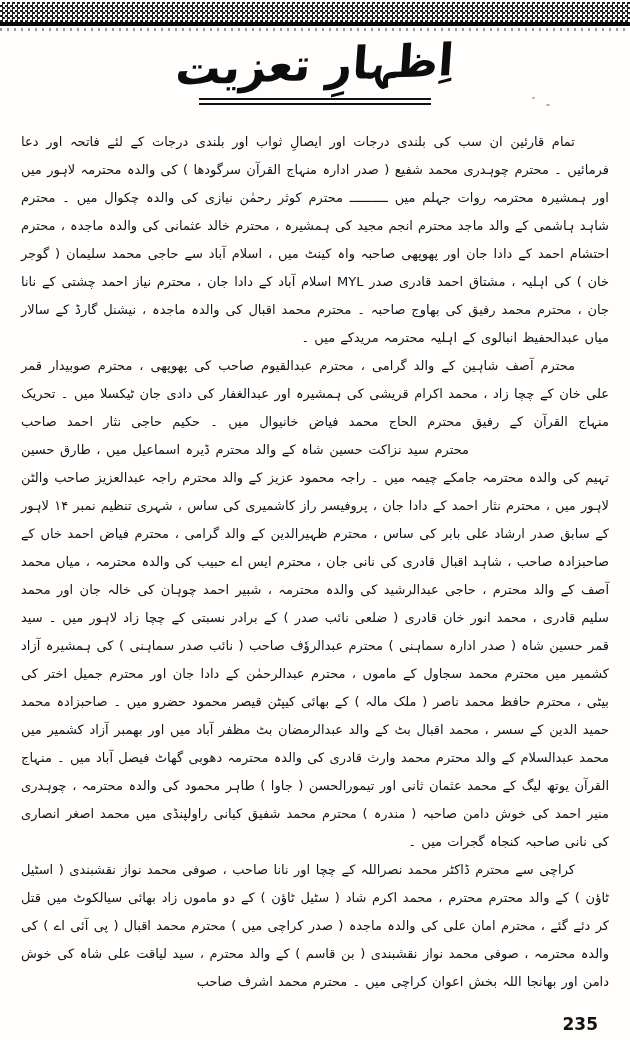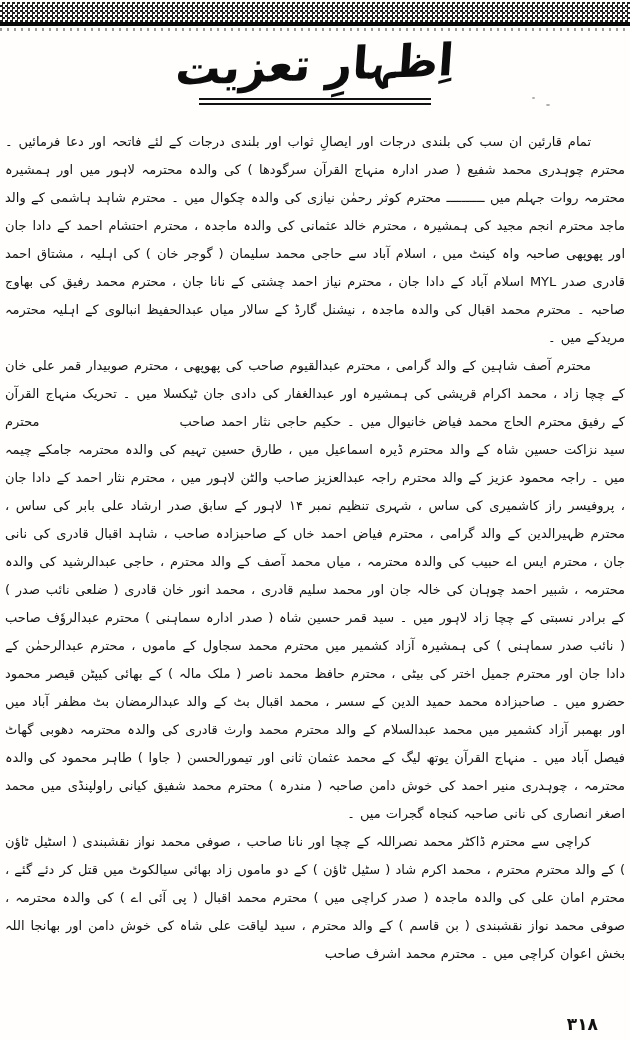--- a/index.html
+++ b/index.html
@@ -49,21 +49,21 @@
   .title-underline {
     width:232px;
     height:3px;
     margin:8px auto 0 auto;
     border-top:2px solid #111;
     border-bottom:2px solid #111;
   }
   .body-text {
     position:absolute;
     top:128px; left:0; right:0; bottom:34px;
-    padding:0 5px;
+    padding:0 21px;
     overflow:hidden;
     direction:rtl;
     text-align:justify;
     font-size:13px;
     line-height:28px;
     color:#141414;
     word-spacing:1px;
   }
   .para { margin:0; text-indent:34px; }
   .gap { display:inline-block; width:140px; }
@@ -101,15 +101,15 @@
       <span>تمام قارئین ان سب کی بلندی درجات اور ایصالِ ثواب اور بلندی درجات کے لئے فاتحہ اور دعا فرمائیں ۔ محترم چوہدری محمد شفیع ( صدر ادارہ منہاج القرآن سرگودھا ) کی والدہ محترمہ لاہور میں اور ہمشیرہ محترمہ روات جہلم میں ــــــــــ محترم کوثر رحمٰن نیازی کی والدہ چکوال میں ۔ محترم شاہد ہاشمی کے والد ماجد محترم انجم مجید کی ہمشیرہ ، محترم خالد عثمانی کی والدہ ماجدہ ، محترم احتشام احمد کے دادا جان اور پھوپھی صاحبہ واہ کینٹ میں ، اسلام آباد سے حاجی محمد سلیمان ( گوجر خان ) کی اہلیہ ، مشتاق احمد قادری صدر MYL اسلام آباد کے دادا جان ، محترم نیاز احمد چشتی کے نانا جان ، محترم محمد رفیق کی بھاوج صاحبہ ۔ محترم محمد اقبال کی والدہ ماجدہ ، نیشنل گارڈ کے سالار میاں عبدالحفیظ انبالوی کے اہلیہ محترمہ مریدکے میں ۔</span>
     </p>
     <p class="para">
       <span>محترم آصف شاہین کے والد گرامی ، محترم عبدالقیوم صاحب کی پھوپھی ، محترم صوبیدار قمر علی خان کے چچا زاد ، محمد اکرام قریشی کی ہمشیرہ اور عبدالغفار کی دادی جان ٹیکسلا میں ۔ تحریک منہاج القرآن کے رفیق محترم الحاج محمد فیاض خانیوال میں ۔ حکیم حاجی نثار احمد صاحب</span><span class="gap"></span><span>محترم سید نزاکت حسین شاہ کے والد محترم ڈیرہ اسماعیل میں ، طارق حسین تہیم کی والدہ محترمہ جامکے چیمہ میں ۔ راجہ محمود عزیز کے والد محترم راجہ عبدالعزیز صاحب والٹن لاہور میں ، محترم نثار احمد کے دادا جان ، پروفیسر راز کاشمیری کی ساس ، شہری تنظیم نمبر ۱۴ لاہور کے سابق صدر ارشاد علی بابر کی ساس ، محترم ظہیرالدین کے والد گرامی ، محترم فیاض احمد خاں کے صاحبزادہ صاحب ، شاہد اقبال قادری کی نانی جان ، محترم ایس اے حبیب کی والدہ محترمہ ، میاں محمد آصف کے والد محترم ، حاجی عبدالرشید کی والدہ محترمہ ، شبیر احمد چوہان کی خالہ جان اور محمد سلیم قادری ، محمد انور خان قادری ( ضلعی نائب صدر ) کے برادر نسبتی کے چچا زاد لاہور میں ۔ سید قمر حسین شاہ ( صدر ادارہ سماہنی ) محترم عبدالروٗف صاحب ( نائب صدر سماہنی ) کی ہمشیرہ آزاد کشمیر میں محترم محمد سجاول کے ماموں ، محترم عبدالرحمٰن کے دادا جان اور محترم جمیل اختر کی بیٹی ، محترم حافظ محمد ناصر ( ملک مالہ ) کے بھائی کیپٹن قیصر محمود حضرو میں ۔ صاحبزادہ محمد حمید الدین کے سسر ، محمد اقبال بٹ کے والد عبدالرمضان بٹ مظفر آباد میں اور بھمبر آزاد کشمیر میں محمد عبدالسلام کے والد محترم محمد وارث قادری کی والدہ محترمہ دھوبی گھاٹ فیصل آباد میں ۔ منہاج القرآن یوتھ لیگ کے محمد عثمان ثانی اور تیمورالحسن ( جاوا ) طاہر محمود کی والدہ محترمہ ، چوہدری منیر احمد کی خوش دامن صاحبہ ( مندرہ ) محترم محمد شفیق کیانی راولپنڈی میں محمد اصغر انصاری کی نانی صاحبہ کنجاہ گجرات میں ۔</span>
     </p>
     <p class="para">
       <span>کراچی سے محترم ڈاکٹر محمد نصراللہ کے چچا اور نانا صاحب ، صوفی محمد نواز نقشبندی ( اسٹیل ٹاؤن ) کے والد محترم محترم ، محمد اکرم شاد ( سٹیل ٹاؤن ) کے دو ماموں زاد بھائی سیالکوٹ میں قتل کر دئے گئے ، محترم امان علی کی والدہ ماجدہ ( صدر کراچی میں ) محترم محمد اقبال ( پی آئی اے ) کی والدہ محترمہ ، صوفی محمد نواز نقشبندی ( بن قاسم ) کے والد محترم ، سید لیاقت علی شاہ کی خوش دامن اور بھانجا اللہ بخش اعوان کراچی میں ۔ محترم محمد اشرف صاحب</span>
     </p>
   </div>
 
-  <div class="page-number">۳۱۸</div>
+  <div class="page-number">235</div>
 
 </div>
 
 </body></html>

